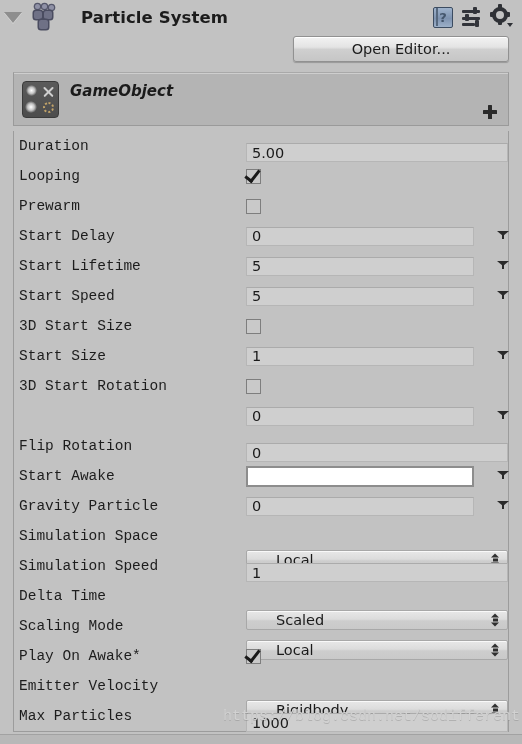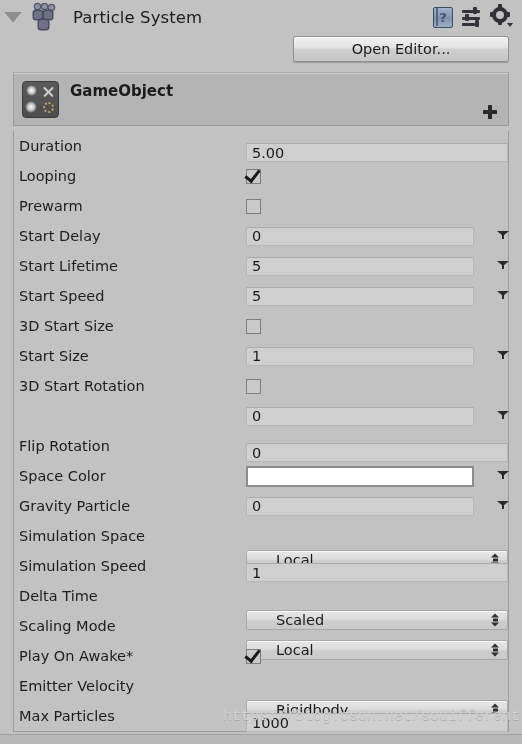--- a/index.html
+++ b/index.html
@@ -50,23 +50,23 @@
     background: #6f7186;
     box-shadow: 0 0 0 1.5px #4a4c60;
   }
   .ps-icon i.d {
     border-radius: 50%;
     background: #8f91a6;
     box-shadow: 0 0 0 1.3px #55576b;
   }
   .comp-title {
     font-size: 16.5px;
-    font-weight: normal;
+    font-weight: bold;
     color: #1c1c1c;
-    margin-left: 16px;
+    margin-left: 24px;
     letter-spacing: .1px;
     white-space: nowrap;
   }
   .hdr-icons {
     margin-left: auto;
     display: flex;
     align-items: center;
     gap: 9px;
     padding-right: 9px;
   }
@@ -195,20 +195,21 @@
     border: 2.2px dotted #c9a86a;
     box-sizing: border-box;
     opacity: .95;
   }
   .go-name {
     position: absolute;
     left: 56px; top: 9px;
     font-size: 15px;
     font-weight: bold;
     color: #1b1b1b;
+    font-style: italic;
   }
   .go-plus {
     position: absolute;
     right: 9px; bottom: 4px;
     width: 18px; height: 18px;
     cursor: default;
   }
   .go-plus:before, .go-plus:after {
     content: "";
     position: absolute;
@@ -235,20 +236,21 @@
     display: flex;
     align-items: center;
     box-sizing: border-box;
   }
   .row .label {
     position: absolute;
     left: 5px;
     font-size: 14.5px;
     color: #1d1d1d;
     white-space: nowrap;
+    font-family: Liberation Mono, monospace;
   }
   .ctl {
     position: absolute;
     left: 232px;
   }
 
   
   .field {
     height: 19px;
     background: #cfcfcf;
@@ -506,21 +508,21 @@
         <div class="field w-curve">0</div>
       </div>
     </div>
     <div class="row">
       <div class="label">Flip Rotation</div>
       <div class="ctl">
         <div class="field w-wide">0</div>
       </div>
     </div>
     <div class="row">
-      <div class="label">Space Color</div>
+      <div class="label">Start Awake</div>
       <div class="curve-arrow"></div>
       <div class="ctl">
         <div class="colorfield" style="background: rgb(255, 255, 255);"></div>
       </div>
     </div>
     <div class="row">
       <div class="label">Gravity Particle</div>
       <div class="curve-arrow"></div>
       <div class="ctl">
         <div class="field w-curve">0</div>

